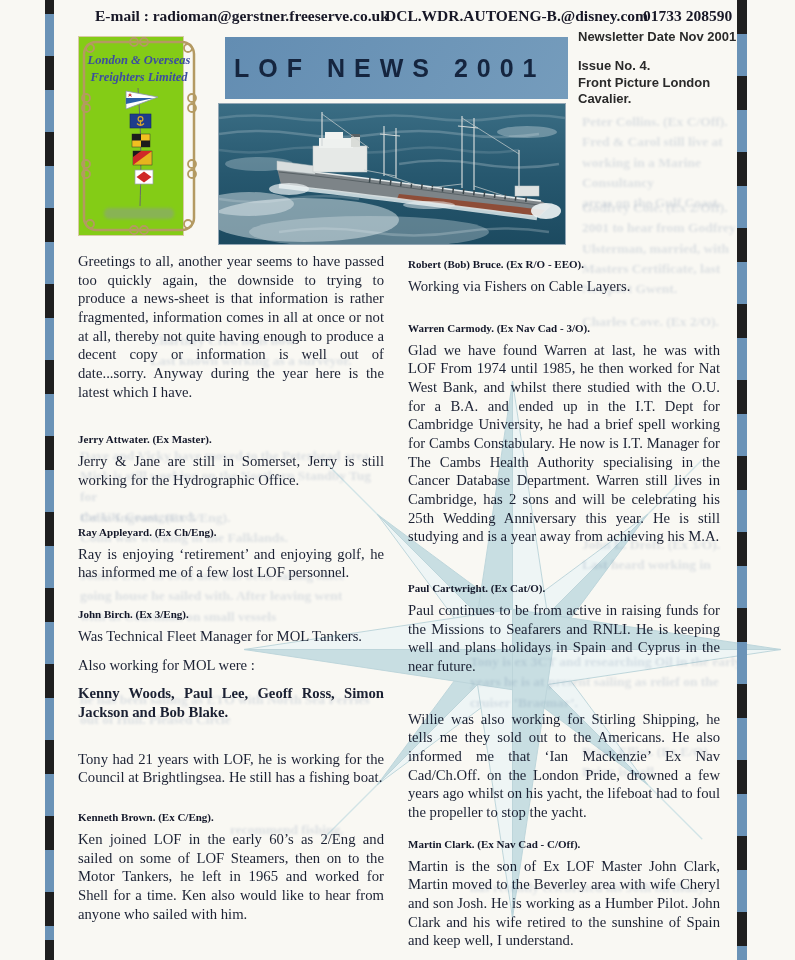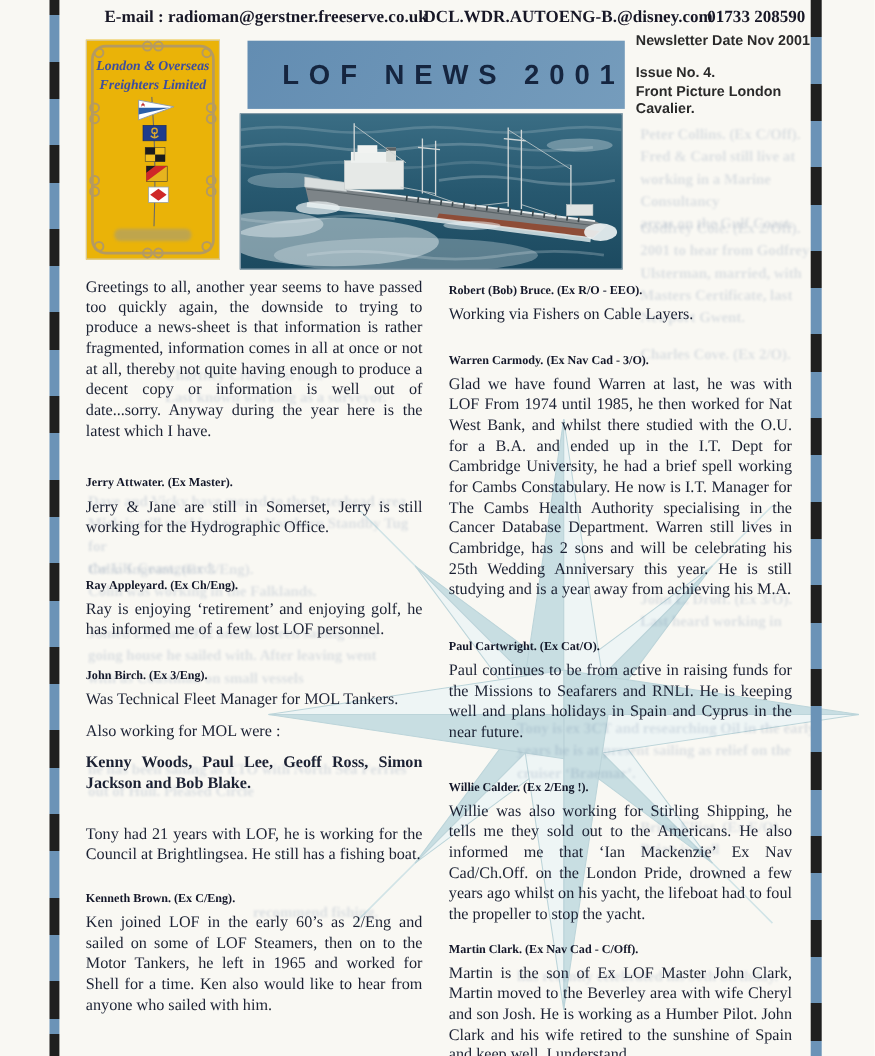--- a/index.html
+++ b/index.html
@@ -19,32 +19,32 @@
   .ghost{position:absolute;z-index:1;color:#3c5a85;opacity:.15;filter:blur(1.1px);
     font-family:"Liberation Serif",serif;font-weight:bold;font-size:13.5px;line-height:1.5;
     white-space:pre-line;width:300px;}
 
   
   .email-line span{position:absolute;top:7px;z-index:5;font-weight:bold;font-size:15.5px;color:#171726;
     font-family:"Liberation Serif",serif;white-space:nowrap;}
   .e1{left:95px;} .e2{left:385px;} .e3{left:643px;}
 
   
-  .logo-box{position:absolute;left:78px;top:36px;width:122px;height:200px;background:#eab308;
+  .logo-box{position:absolute;left:78px;top:36px;width:106px;height:200px;background:#84cc16;
     z-index:5;box-shadow:0 0 0 1px #d8cba4 inset;}
   .logo-frame{position:absolute;left:0;top:0;width:122px;height:200px;}
   .logo-text{position:absolute;left:0;top:16px;width:122px;text-align:center;
     font-style:italic;font-weight:bold;font-size:12.5px;line-height:1.35;color:#3c4da0;z-index:2;}
   .logo-flags{position:absolute;left:39px;top:52px;width:44px;height:118px;z-index:2;}
   .logo-smudge{position:absolute;left:26px;top:172px;width:70px;height:11px;background:#8d95a0;
     opacity:.45;filter:blur(1.5px);border-radius:5px;z-index:2;}
 
   
   .masthead{position:absolute;left:225px;top:37px;width:343px;height:62px;z-index:5;
-    background:linear-gradient(120deg,#638db2,#759cbc);display:flex;align-items:center;justify-content:flex-end;}
+    background:linear-gradient(120deg,#638db2,#759cbc);display:flex;align-items:center;justify-content:flex-start;}
   .masthead span{font-family:"Liberation Sans",sans-serif;font-weight:bold;font-size:25px;
     letter-spacing:9px;padding-left:9px;color:#15253f;}
 
   
   .issue-block{position:absolute;left:578px;top:29px;width:165px;z-index:5;
     font-family:"Liberation Sans",sans-serif;font-weight:bold;font-size:13px;color:#2a2a2a;line-height:1.25;}
   .issue-block .row1{margin-bottom:13px;}
 
   
   .photo{position:absolute;left:218px;top:103px;width:346px;height:140px;z-index:5;
@@ -314,21 +314,20 @@
         <h3 class="h">Warren Carmody. (Ex Nav Cad - 3/O).</h3>
         <p class="para">Glad we have found Warren at last, he was with LOF From 1974 until 1985, he then worked for Nat West Bank, and whilst there studied with the O.U. for a B.A. and ended up in the I.T. Dept for Cambridge University, he had a brief spell working for Cambs Constabulary. He now is I.T. Manager for The Cambs Health Authority specialising in the Cancer Database Department. Warren still lives in Cambridge, has 2 sons and will be celebrating his 25th Wedding Anniversary this year. He is still studying and is a year away from achieving his M.A.</p>
       </div>
 
       <div class="sec" style="margin-top:36px">
         <h3 class="h">Paul Cartwright. (Ex Cat/O).</h3>
         <p class="para">Paul continues to be from active in raising funds for the Missions to Seafarers and RNLI. He is keeping well and plans holidays in Spain and Cyprus in the near future.</p>
       </div>
 
       <div class="sec" style="margin-top:34px">
-        <h3 class="h">Willie Calder. (Ex 2/Eng !).</h3>
         <p class="para">Willie was also working for Stirling Shipping, he tells me they sold out to the Americans. He also informed me that ‘Ian Mackenzie’ Ex Nav Cad/Ch.Off. on the London Pride, drowned a few years ago whilst on his yacht, the lifeboat had to foul the propeller to stop the yacht.</p>
       </div>
 
       <div class="sec" style="margin-top:16px">
         <h3 class="h">Martin Clark. (Ex Nav Cad - C/Off).</h3>
         <p class="para">Martin is the son of Ex LOF Master John Clark, Martin moved to the Beverley area with wife Cheryl and son Josh. He is working as a Humber Pilot. John Clark and his wife retired to the sunshine of Spain and keep well, I understand.</p>
       </div>
     </div>
   </div>
 

